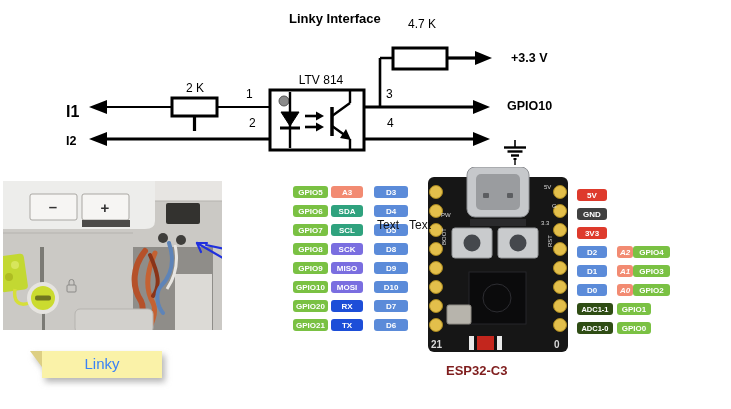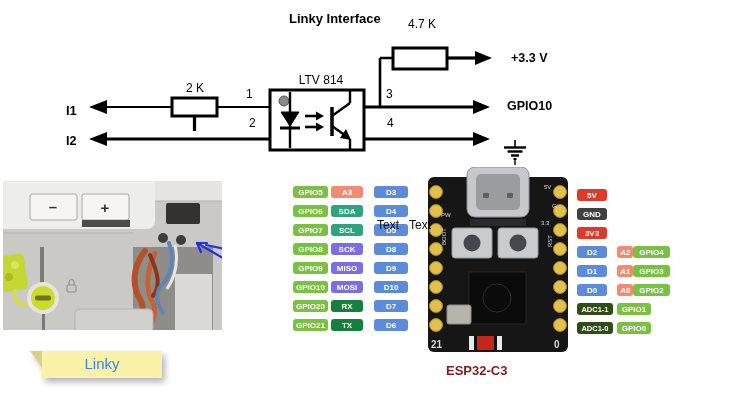--- a/index.html
+++ b/index.html
@@ -18,21 +18,21 @@
   .lw3{width:34px;}
   .rw1{width:30px;margin-right:10px;}
   .rw2{width:16px;font-style:italic;}
   .rw3{width:37px;}
   .wA{width:36px;margin-right:4px;font-size:7.5px;}
   .wB{width:34px;}
   .k-green{background:#7ac143;}
   .k-salmon{background:#f28b72;}
   .k-teal{background:#2fa27e;}
   .k-purple{background:#7a6ee0;}
-  .k-gray{background:#15803d;}
+  .k-gray{background:#1d4ed8;}
   .k-blue{background:#5b8bd9;}
   .k-red{background:#de3a2c;}
   .k-black{background:#404040;}
   .k-darkgreen{background:#2f4d14;}
   
   .note-text{position:absolute;left:42px;top:355px;width:120px;text-align:center;
              font-size:15px;color:#3b82f6;}
   .overlay-text{position:absolute;left:377px;top:218px;font-size:12px;color:#111;z-index:30;}
   .overlay-text span{margin-right:10px;text-align:center;}
   .caption{position:absolute;font-weight:bold;font-size:13px;color:#7f1d1d;}
@@ -97,21 +97,21 @@
   <div class="lbl bold" style="left:255px;top:11px;font-size:13px;padding-left:34px;">Linky Interface</div>
   <div class="lbl" style="left:182px;top:81px;width:26px;text-align:center;">2 K</div>
   <div class="lbl" style="left:404px;top:17px;width:36px;text-align:center;">4.7 K</div>
   <div class="lbl" style="left:295px;top:73px;width:52px;text-align:center;">LTV 814</div>
   <div class="lbl" style="left:246px;top:87px;">1</div>
   <div class="lbl" style="left:249px;top:116px;">2</div>
   <div class="lbl" style="left:386px;top:87px;">3</div>
   <div class="lbl" style="left:387px;top:116px;">4</div>
   <div class="lbl bold" style="left:511px;top:51px;font-size:12.5px;">+3.3 V</div>
   <div class="lbl bold" style="left:507px;top:99px;font-size:12.5px;">GPIO10</div>
-  <div class="lbl bold" style="left:66px;top:103px;font-size:13px;text-align:right;">I1</div>
+  <div class="lbl bold" style="left:66px;top:103px;font-size:16px;text-align:right;">I1</div>
   <div class="lbl bold" style="left:66px;top:134px;font-size:12.5px;">I2</div>
 
   <div class="abs" style="left:3px;top:181px;width:219px;height:149px;background:#cbc9c5;overflow:hidden;">
     <svg width="219" height="149" viewBox="0 0 219 149">
 
       <rect x="0" y="0" width="219" height="20" fill="#e7e5e2"></rect>
       <path d="M0 0 H152 V40 Q152 48 142 48 H0 Z" fill="#ededeb"></path>
 
       <rect x="27" y="13" width="47" height="26" rx="2" fill="#f6f5f3" stroke="#a9a7a3"></rect>
       <text x="50" y="31" text-anchor="middle" font-size="15" font-weight="bold" fill="#333">–</text>

